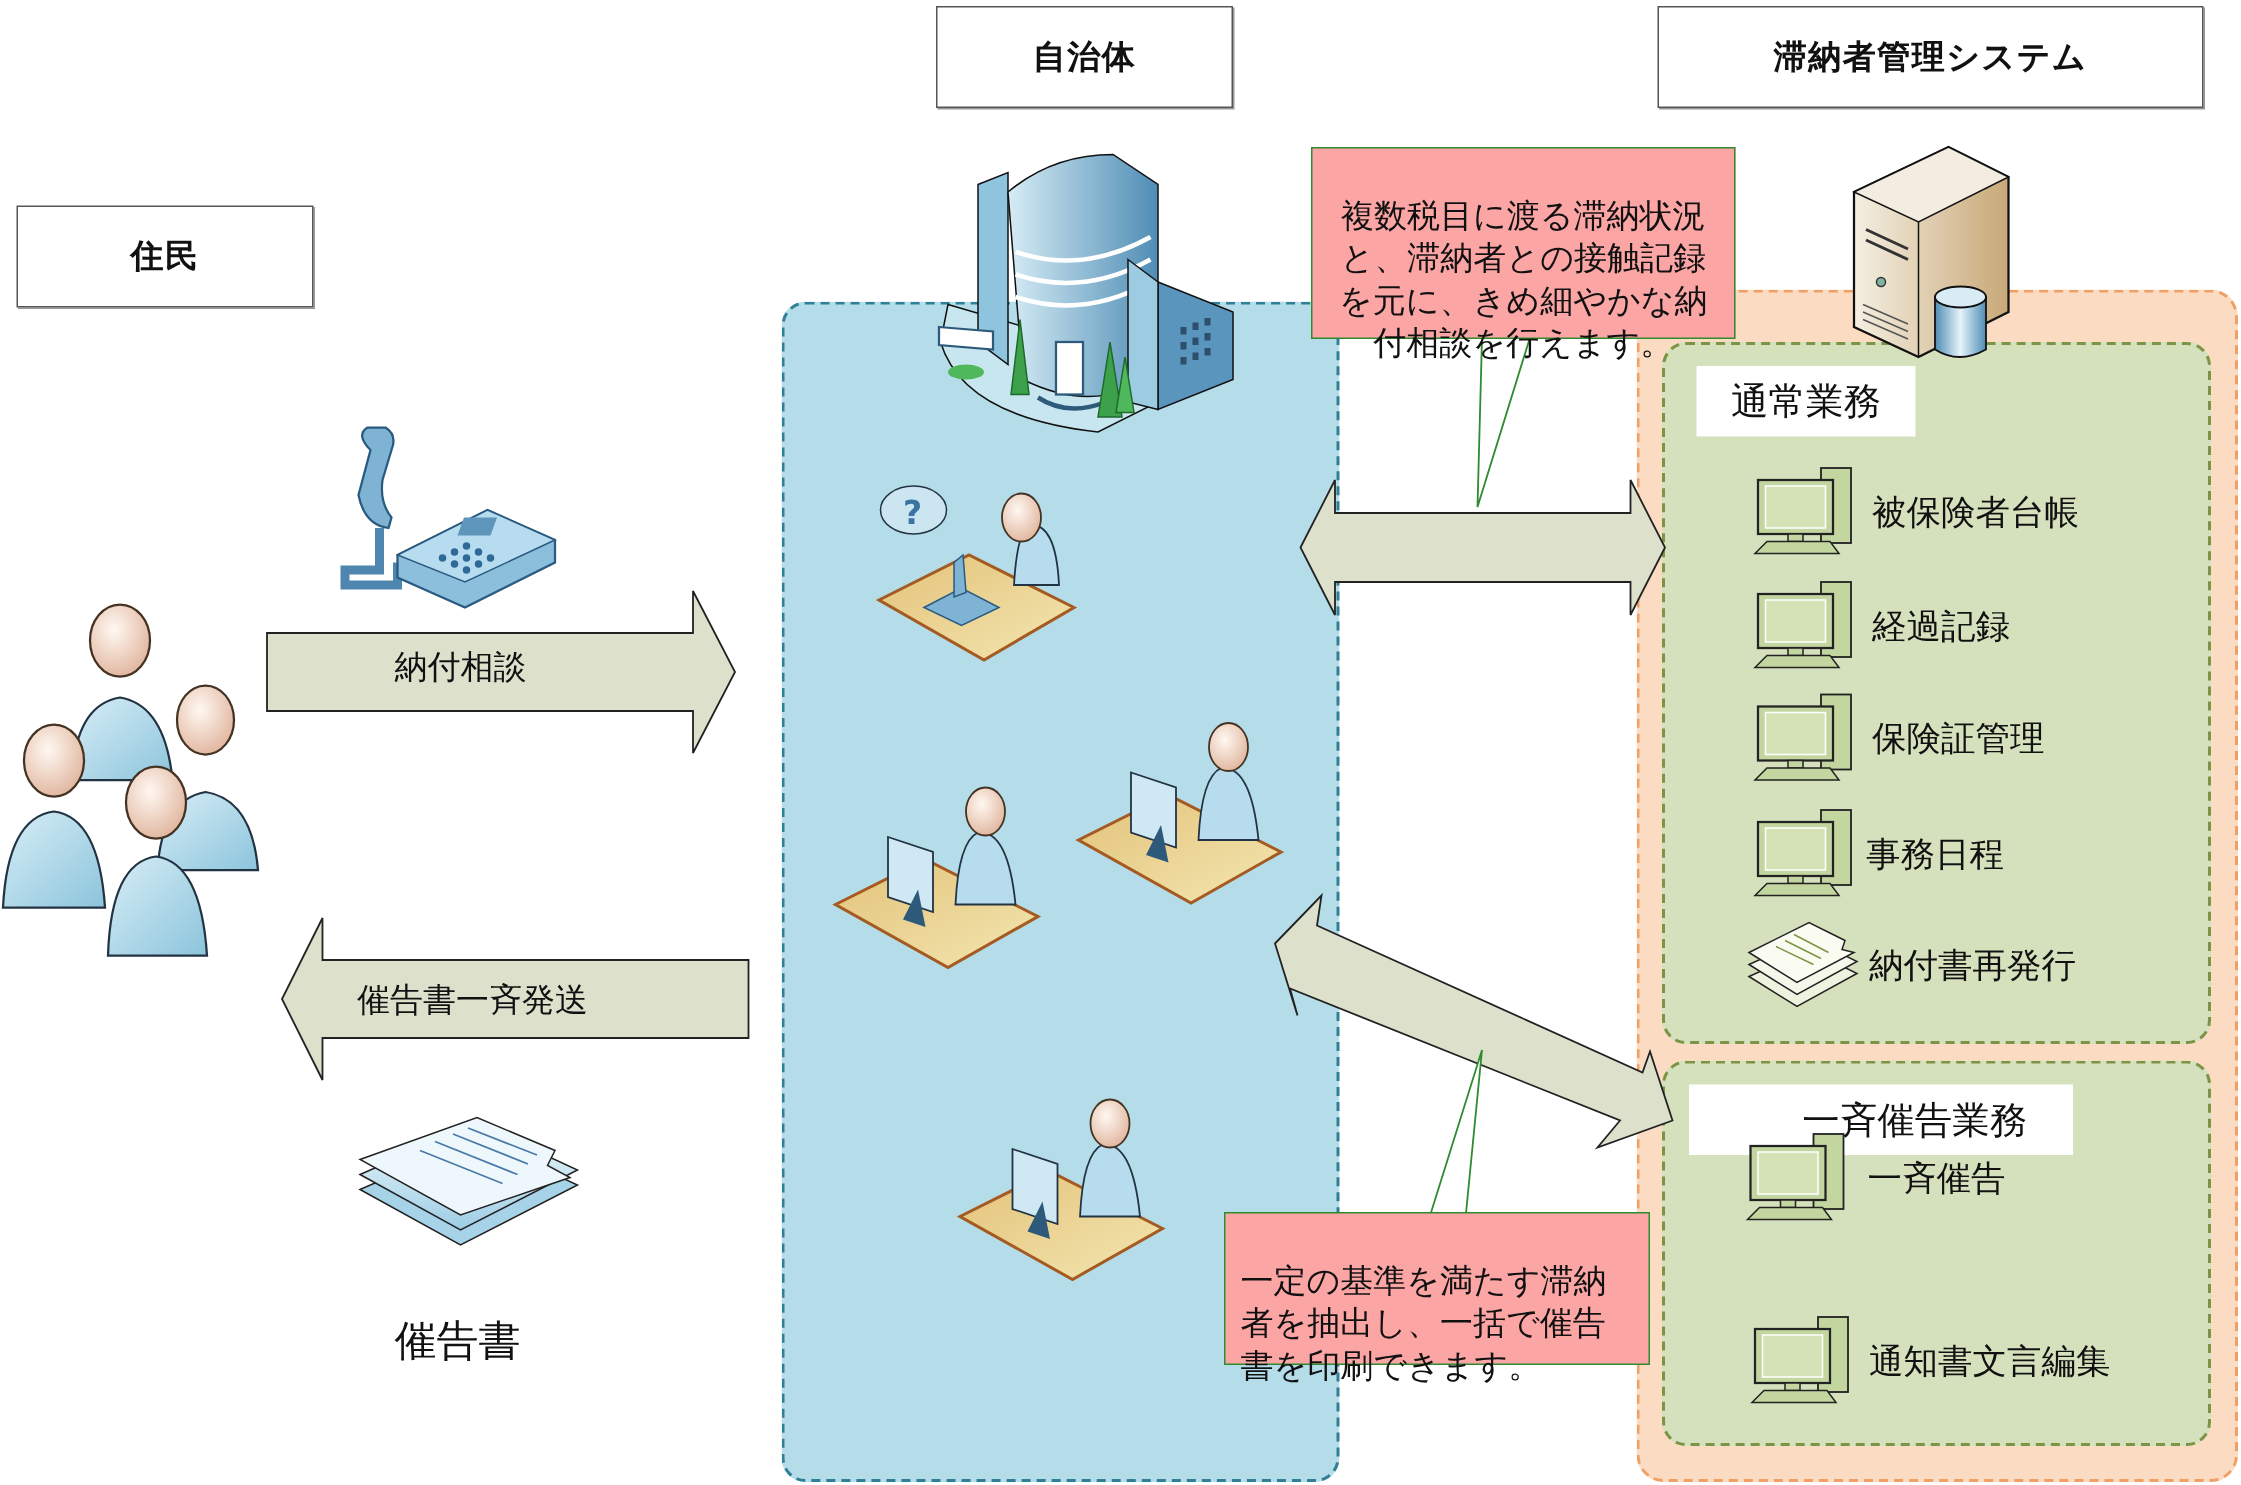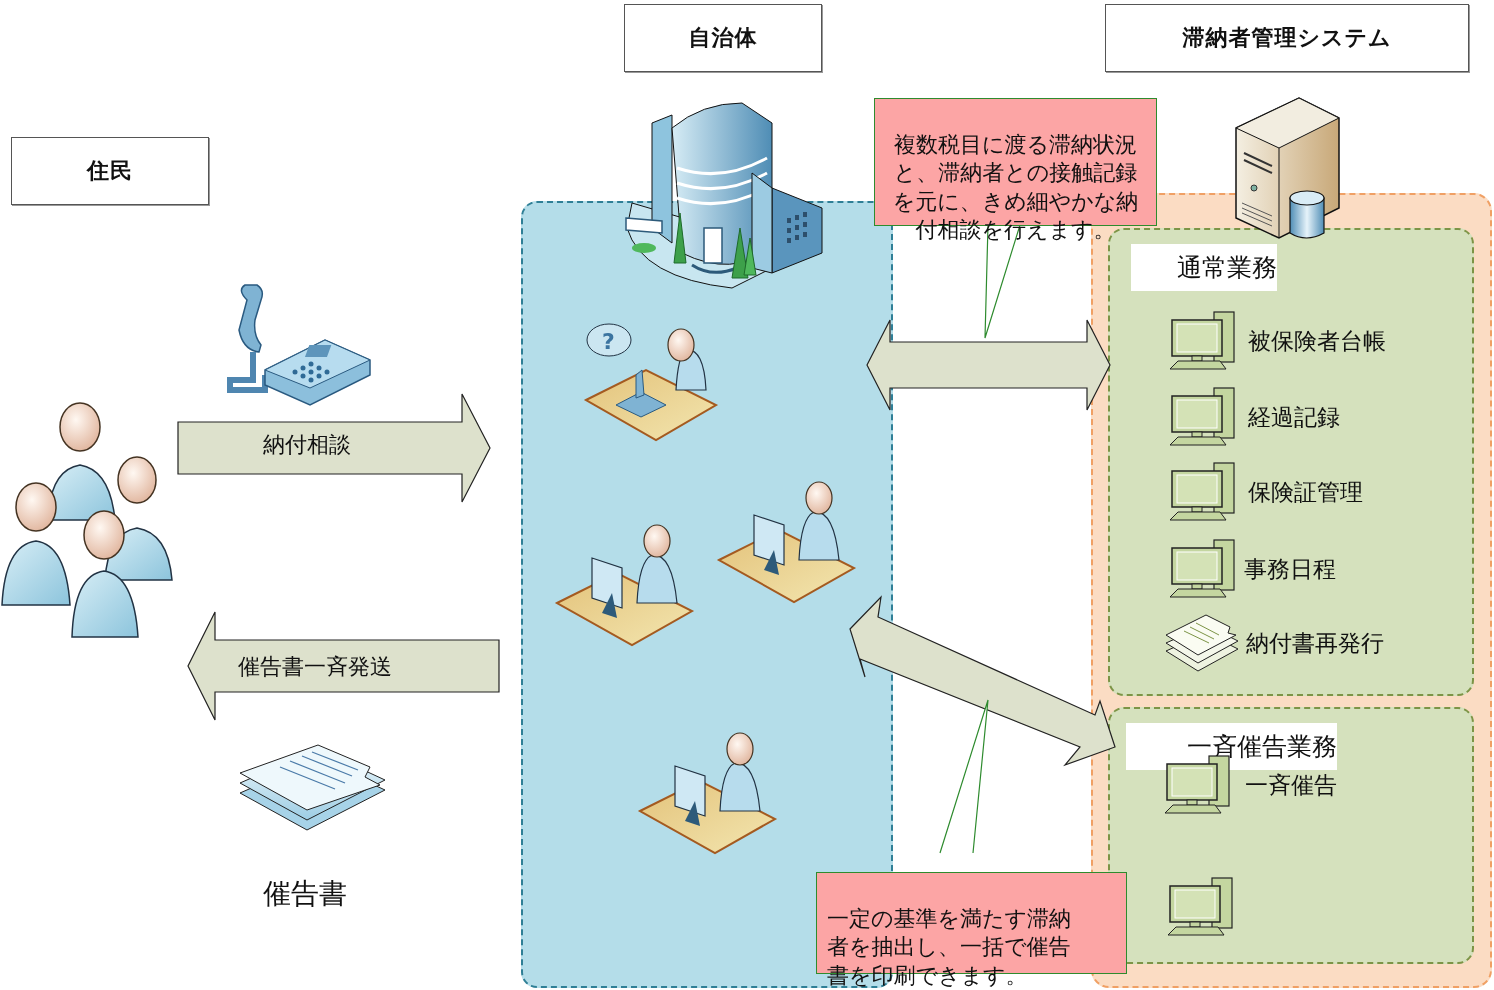--- a/index.html
+++ b/index.html
@@ -7,21 +7,21 @@
          font-family: "DejaVu Sans", "Liberation Sans", sans-serif; color: #111; }
   .abs { position: absolute; }
   .title-box { position: absolute; background: #fff; border: 1.5px solid #555;
                box-shadow: 1px 1px 0 #999; display: flex; align-items: center; justify-content: center;
                font-weight: bold; font-size: 22px; letter-spacing: 1px; }
   .zone-blue { position: absolute; left: 521px; top: 201px; width: 372px; height: 787px;
                background: #b4dde9; border: 2px dashed #2f7f96; border-radius: 16px; box-sizing: border-box; }
   .zone-orange { position: absolute; left: 1091px; top: 193px; width: 401px; height: 795px;
                  background: #fbdcc3; border: 2px dashed #f0a064; border-radius: 18px; box-sizing: border-box; }
   .zone-green { position: absolute; background: #d5e1bd; border: 2px dashed #7c9446; border-radius: 16px; box-sizing: border-box; }
-  .label-box { position: absolute; background: #fff; font-size: 25px; display: flex; align-items: center; justify-content: flex-end; }
+  .label-box { position: absolute; background: #fff; font-size: 25px; display: flex; align-items: center; justify-content: center; }
   .item { position: absolute; display: flex; align-items: center; }
   .item-label { font-size: 23px; margin-left: 12px; white-space: nowrap; }
   .callout { position: absolute; background: #fca5a5; border: 1.5px solid #2e8b2e; font-size: 22px;
              line-height: 28.5px; box-sizing: border-box; padding: 3px 8px; white-space: pre-line; }
   .arrow-text { position: absolute; font-size: 22px; white-space: nowrap; }
   svg { overflow: visible; }
 </style>
 </head>
 <body>
 
@@ -223,21 +223,21 @@
 <div class="callout" style="left:874px; top:98px; width:283px; height:128px; text-align:center;">
   <span>複数税目に渡る滞納状況
 と、滞納者との接触記録
 を元に、きめ細やかな納
 付相談を行えます。</span>
 </div>
 
 <svg class="abs" style="left:940px; top:700px;" width="60" height="155" viewBox="0 0 60 155">
   <path d="M0,153 L48,0 L33,153" fill="#fff" stroke="#2e8b2e" stroke-width="1.2"></path>
 </svg>
-<div class="callout" style="left:816px; top:872px; width:311px; height:102px; text-align:left; padding-left:10px;">
+<div class="callout" style="left:816px; top:808px; width:284px; height:102px; text-align:left; padding-left:10px;">
   <span>一定の基準を満たす滞納
 者を抽出し、一括で催告
 書を印刷できます。</span>
 </div>
 
 <div class="label-box" style="left:1131px; top:244px; width:146px; height:47px;">
   <span>通常業務</span>
 </div>
 
 <div class="item" style="left:1170px; top:312px;">
@@ -291,21 +291,21 @@
     <path d="M2,22 L42,2 L66,14 L64,20 L72,22 L34,42 Z" fill="#fafcf2" stroke="#222" stroke-width="1"></path>
     <g stroke="#7c9446" stroke-width="1">
       <line x1="20" y1="18" x2="45" y2="30"></line>
         <line x1="26" y1="14" x2="50" y2="26"></line>
         <line x1="32" y1="10" x2="55" y2="22"></line>
     </g>
   </svg>
   <span class="item-label" style="margin-left:6px;">納付書再発行</span>
 </div>
 
-<div class="label-box" style="left:1126px; top:723px; width:211px; height:47px;">
+<div class="label-box" style="left:1126px; top:723px; width:211px; height:47px;padding-left:45px;">
   <span>一斉催告業務</span>
 </div>
 
 <div class="item" style="left:1165px; top:756px;">
   <svg width="66" height="58" viewBox="0 0 66 58">
     <rect x="44" y="0" width="20" height="50" fill="#c4d6a0" stroke="#222" stroke-width="1.2"></rect>
     <rect x="2" y="8" width="50" height="36" fill="#c4d6a0" stroke="#222" stroke-width="1.5"></rect>
     <rect x="7" y="12" width="40" height="28" fill="#d4e2b6" stroke="#fff" stroke-width="1"></rect>
     <rect x="22" y="44" width="10" height="5" fill="#c4d6a0" stroke="#222" stroke-width="1"></rect>
     <path d="M8,49 L50,49 L56,57 L0,57 Z" fill="#c4d6a0" stroke="#222" stroke-width="1"></path>
@@ -314,13 +314,14 @@
 </div>
 
 <div class="item" style="left:1168px; top:878px;">
   <svg width="66" height="58" viewBox="0 0 66 58">
     <rect x="44" y="0" width="20" height="50" fill="#c4d6a0" stroke="#222" stroke-width="1.2"></rect>
     <rect x="2" y="8" width="50" height="36" fill="#c4d6a0" stroke="#222" stroke-width="1.5"></rect>
     <rect x="7" y="12" width="40" height="28" fill="#d4e2b6" stroke="#fff" stroke-width="1"></rect>
     <rect x="22" y="44" width="10" height="5" fill="#c4d6a0" stroke="#222" stroke-width="1"></rect>
     <path d="M8,49 L50,49 L56,57 L0,57 Z" fill="#c4d6a0" stroke="#222" stroke-width="1"></path>
   </svg>
+  <span class="item-label" style="margin-left:12px;">通知書文言編集</span>
 </div>
 
 </body></html>

